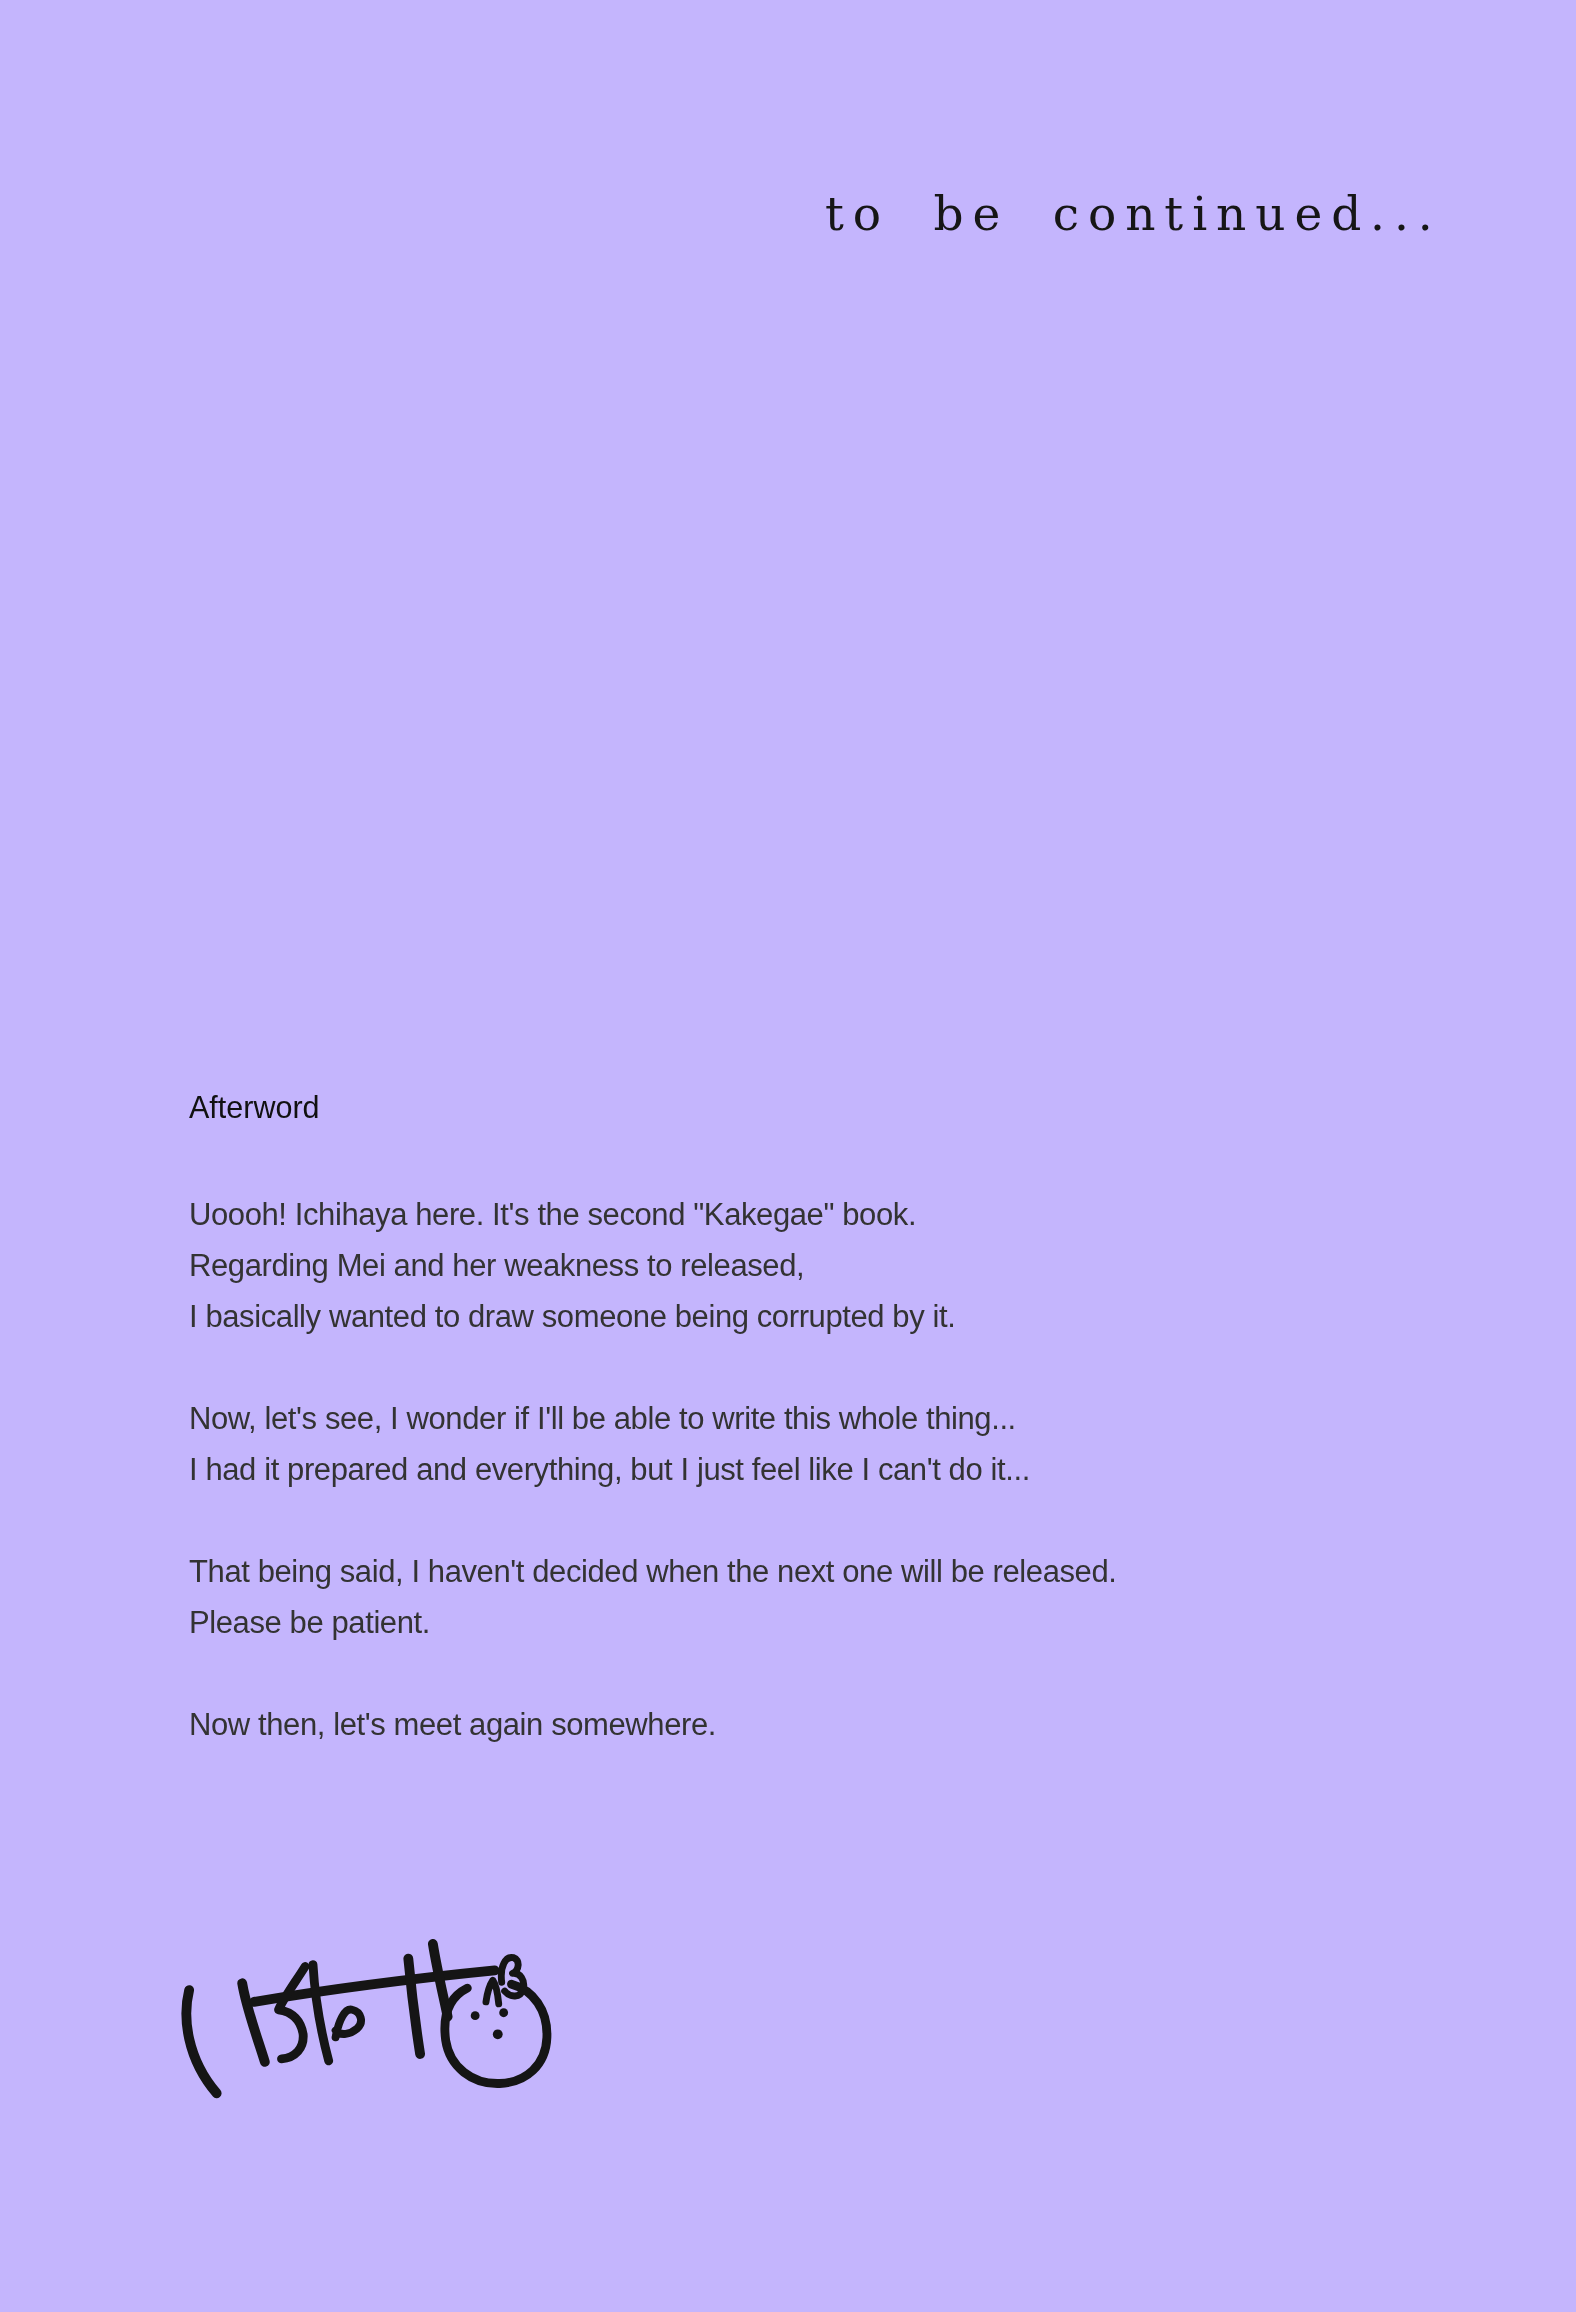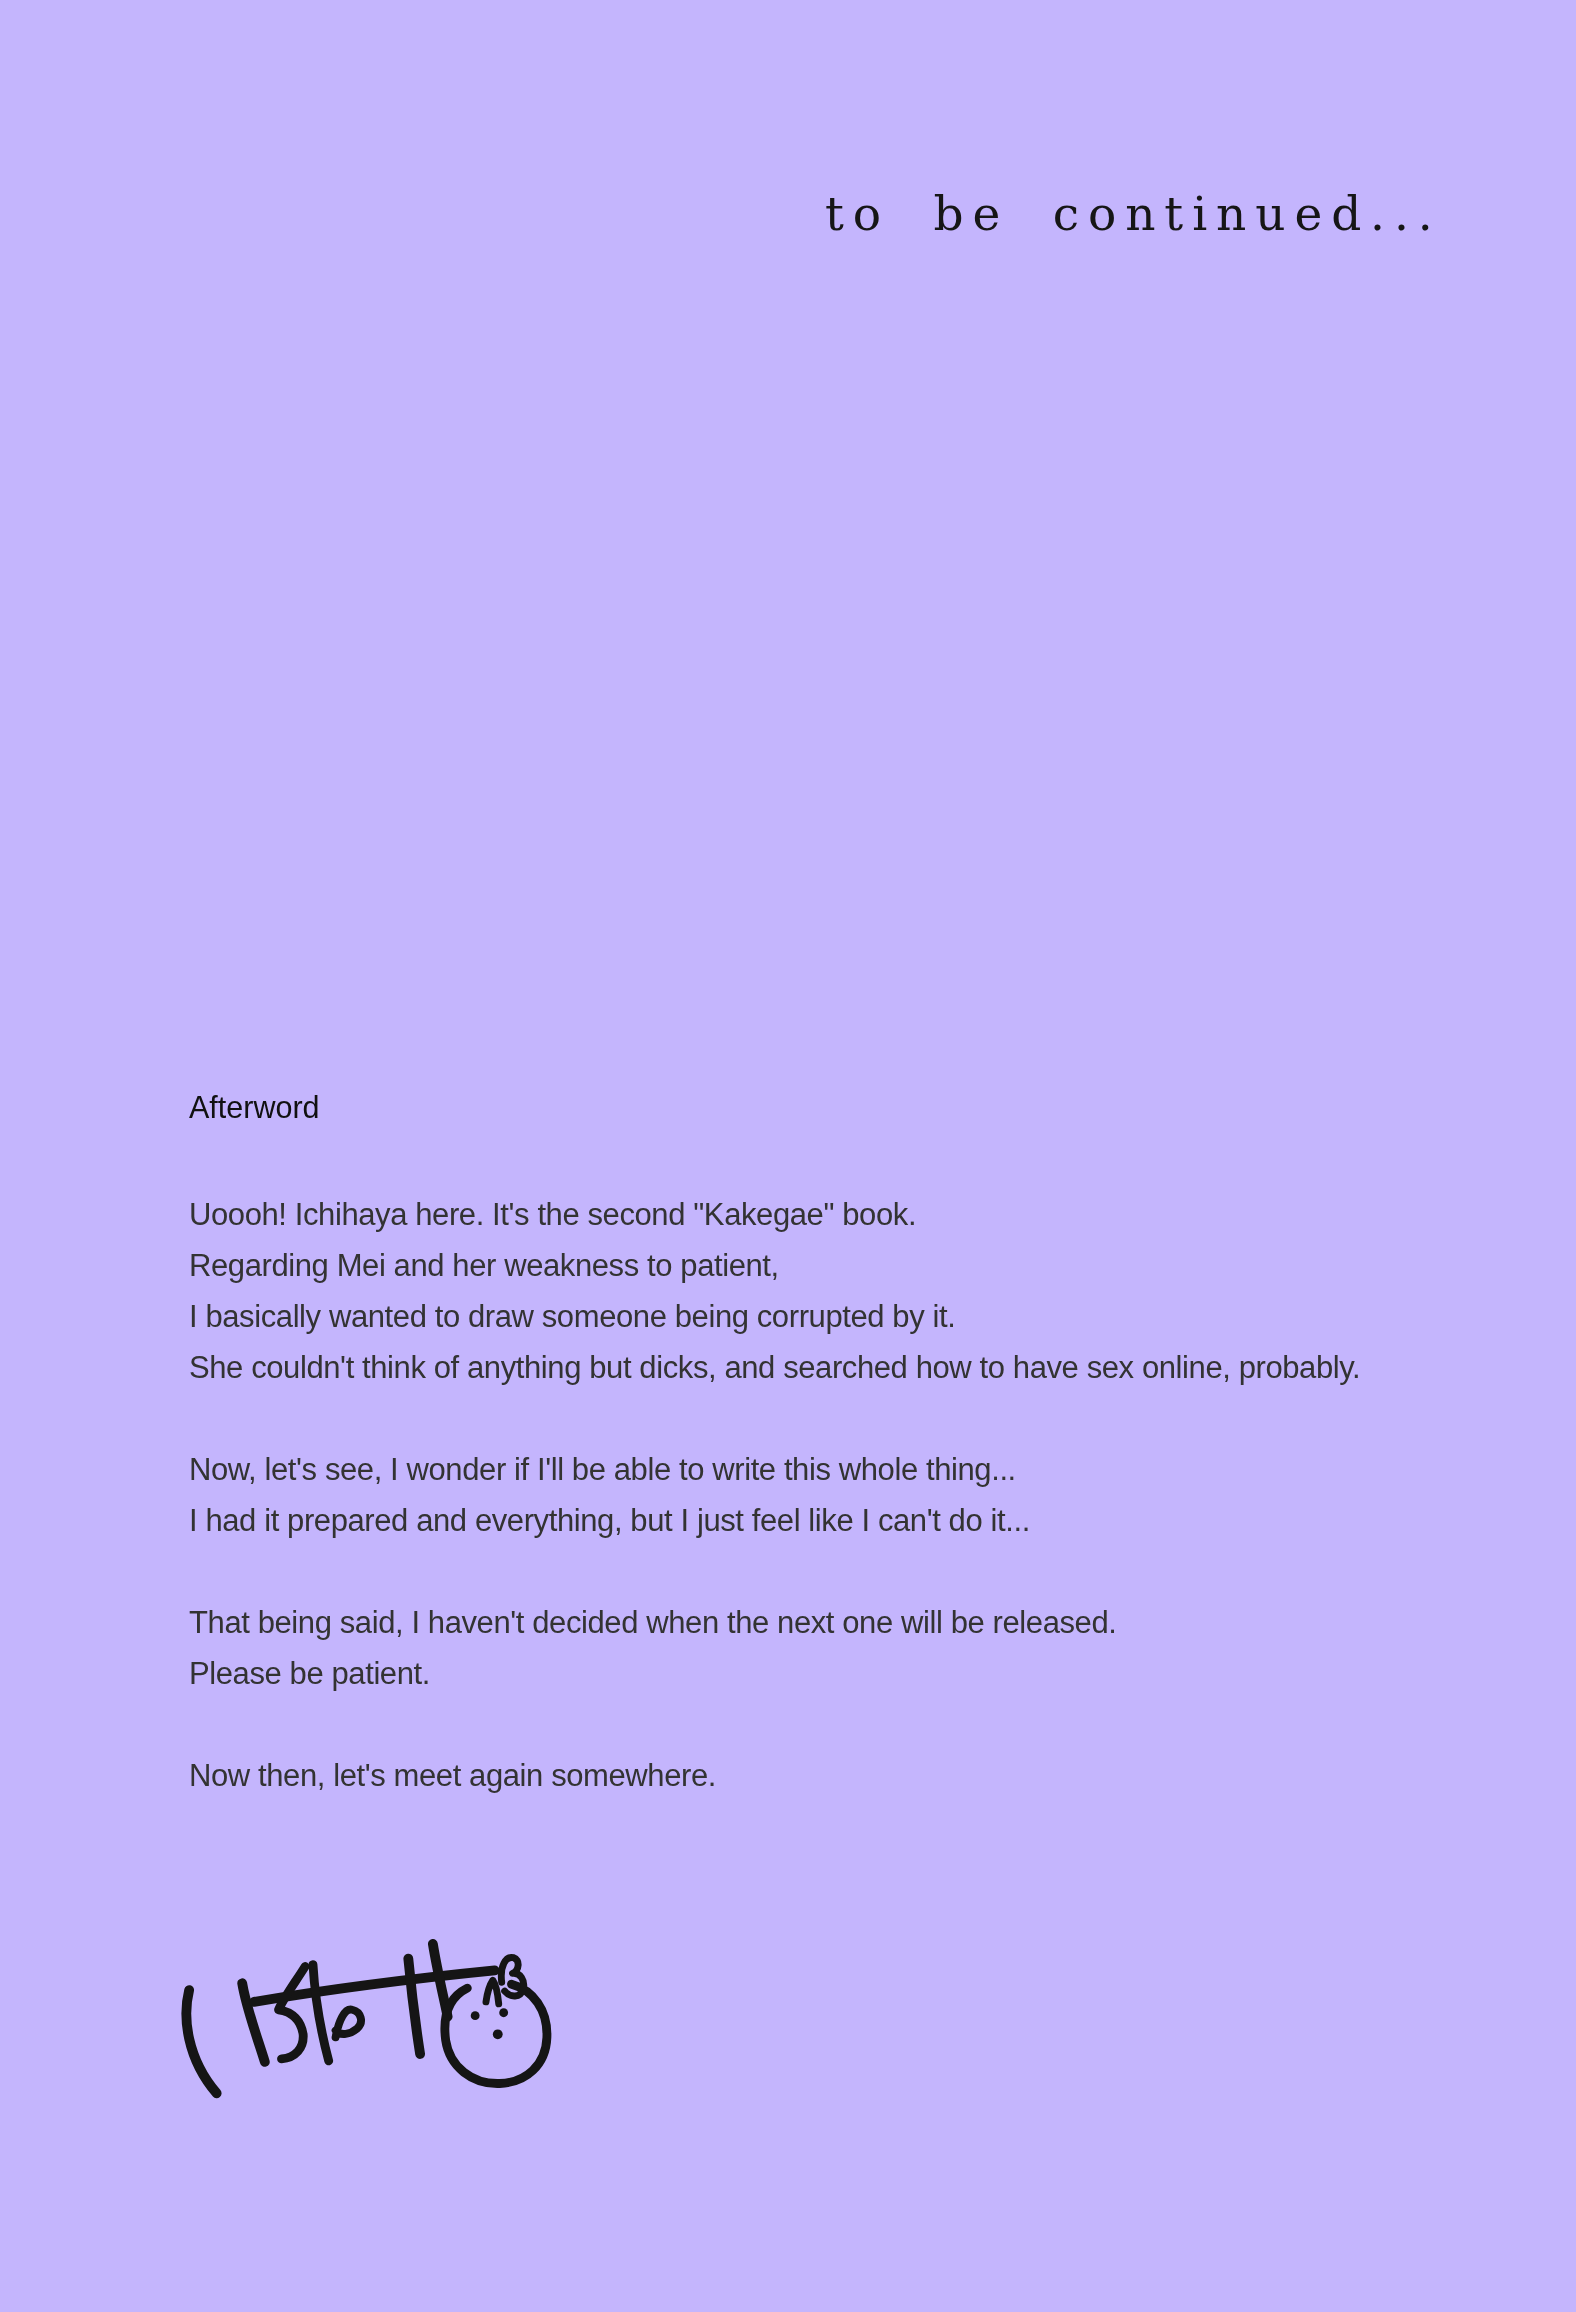--- a/index.html
+++ b/index.html
@@ -64,23 +64,22 @@
 
 <div class="page">
 
   <div class="tbc">to be continued...</div>
 
   <div class="content">
     <div class="heading">Afterword</div>
 
     <div class="para first">
       <div class="line">Uoooh! Ichihaya here. It's the second "Kakegae" book.</div>
-      <div class="line">Regarding Mei and her weakness to patient,</div>
+      <div class="line">Regarding Mei and her weakness to released,</div>
       <div class="line">I basically wanted to draw someone being corrupted by it.</div>
-      <div class="line">She couldn't think of anything but dicks, and searched how to have sex online, probably.</div>
     </div>
 
     <div class="para">
       <div class="line">Now, let's see, I wonder if I'll be able to write this whole thing...</div>
       <div class="line">I had it prepared and everything, but I just feel like I can't do it...</div>
     </div>
 
     <div class="para">
       <div class="line">That being said, I haven't decided when the next one will be released.</div>
       <div class="line">Please be patient.</div>

